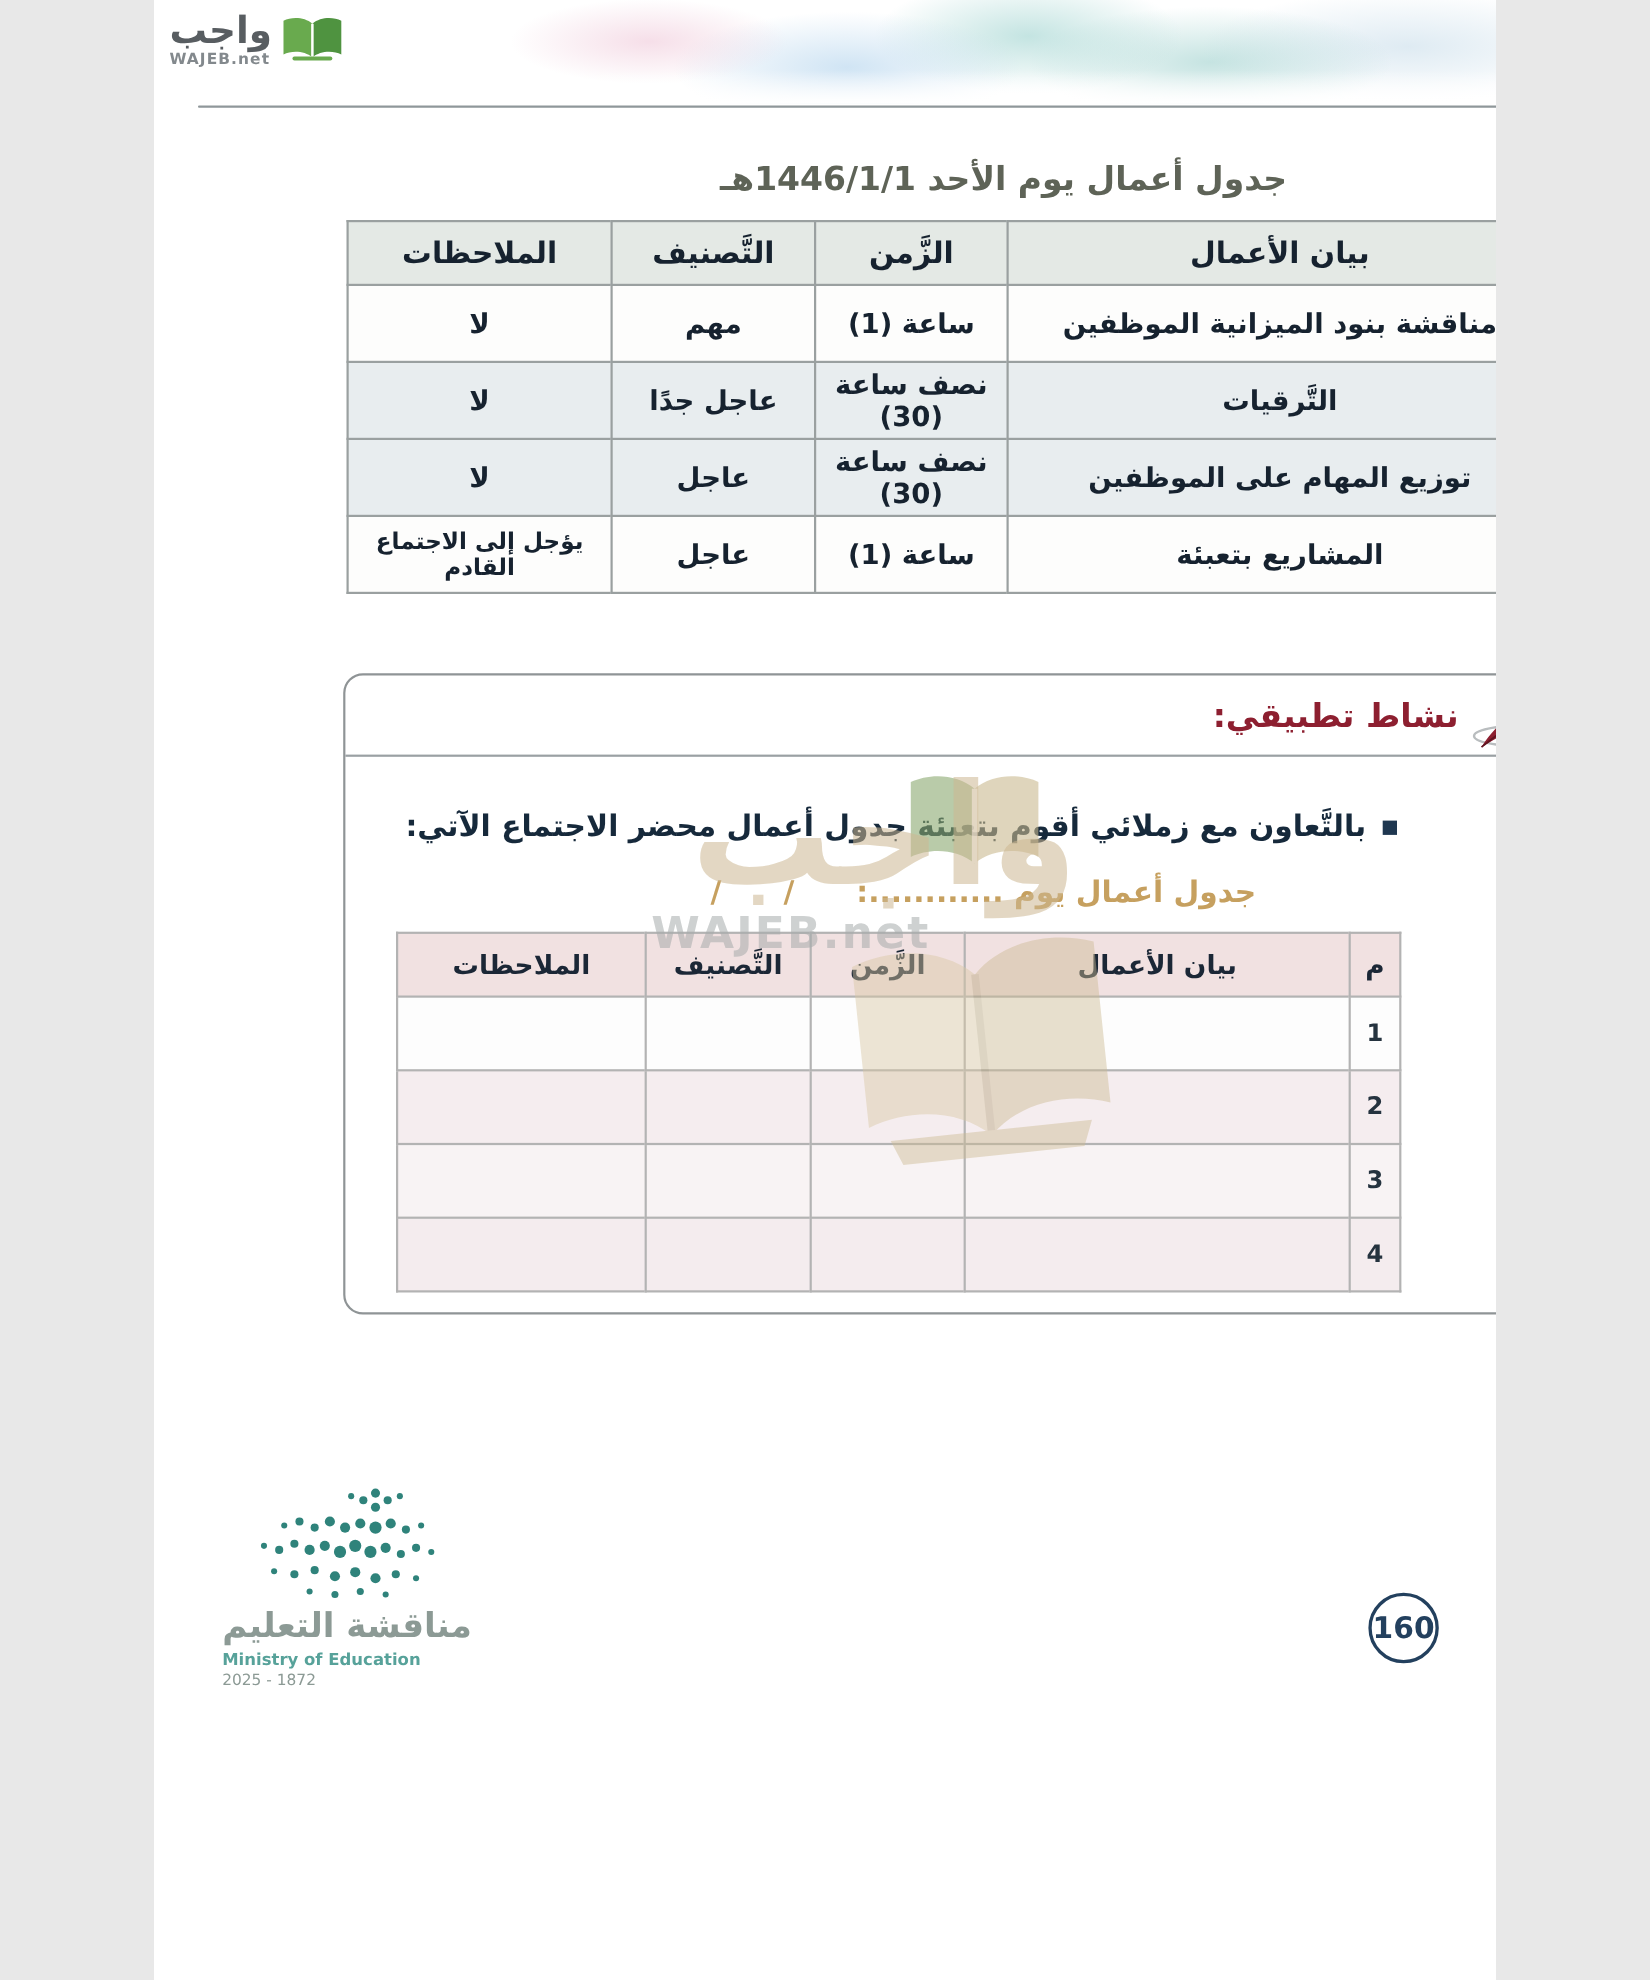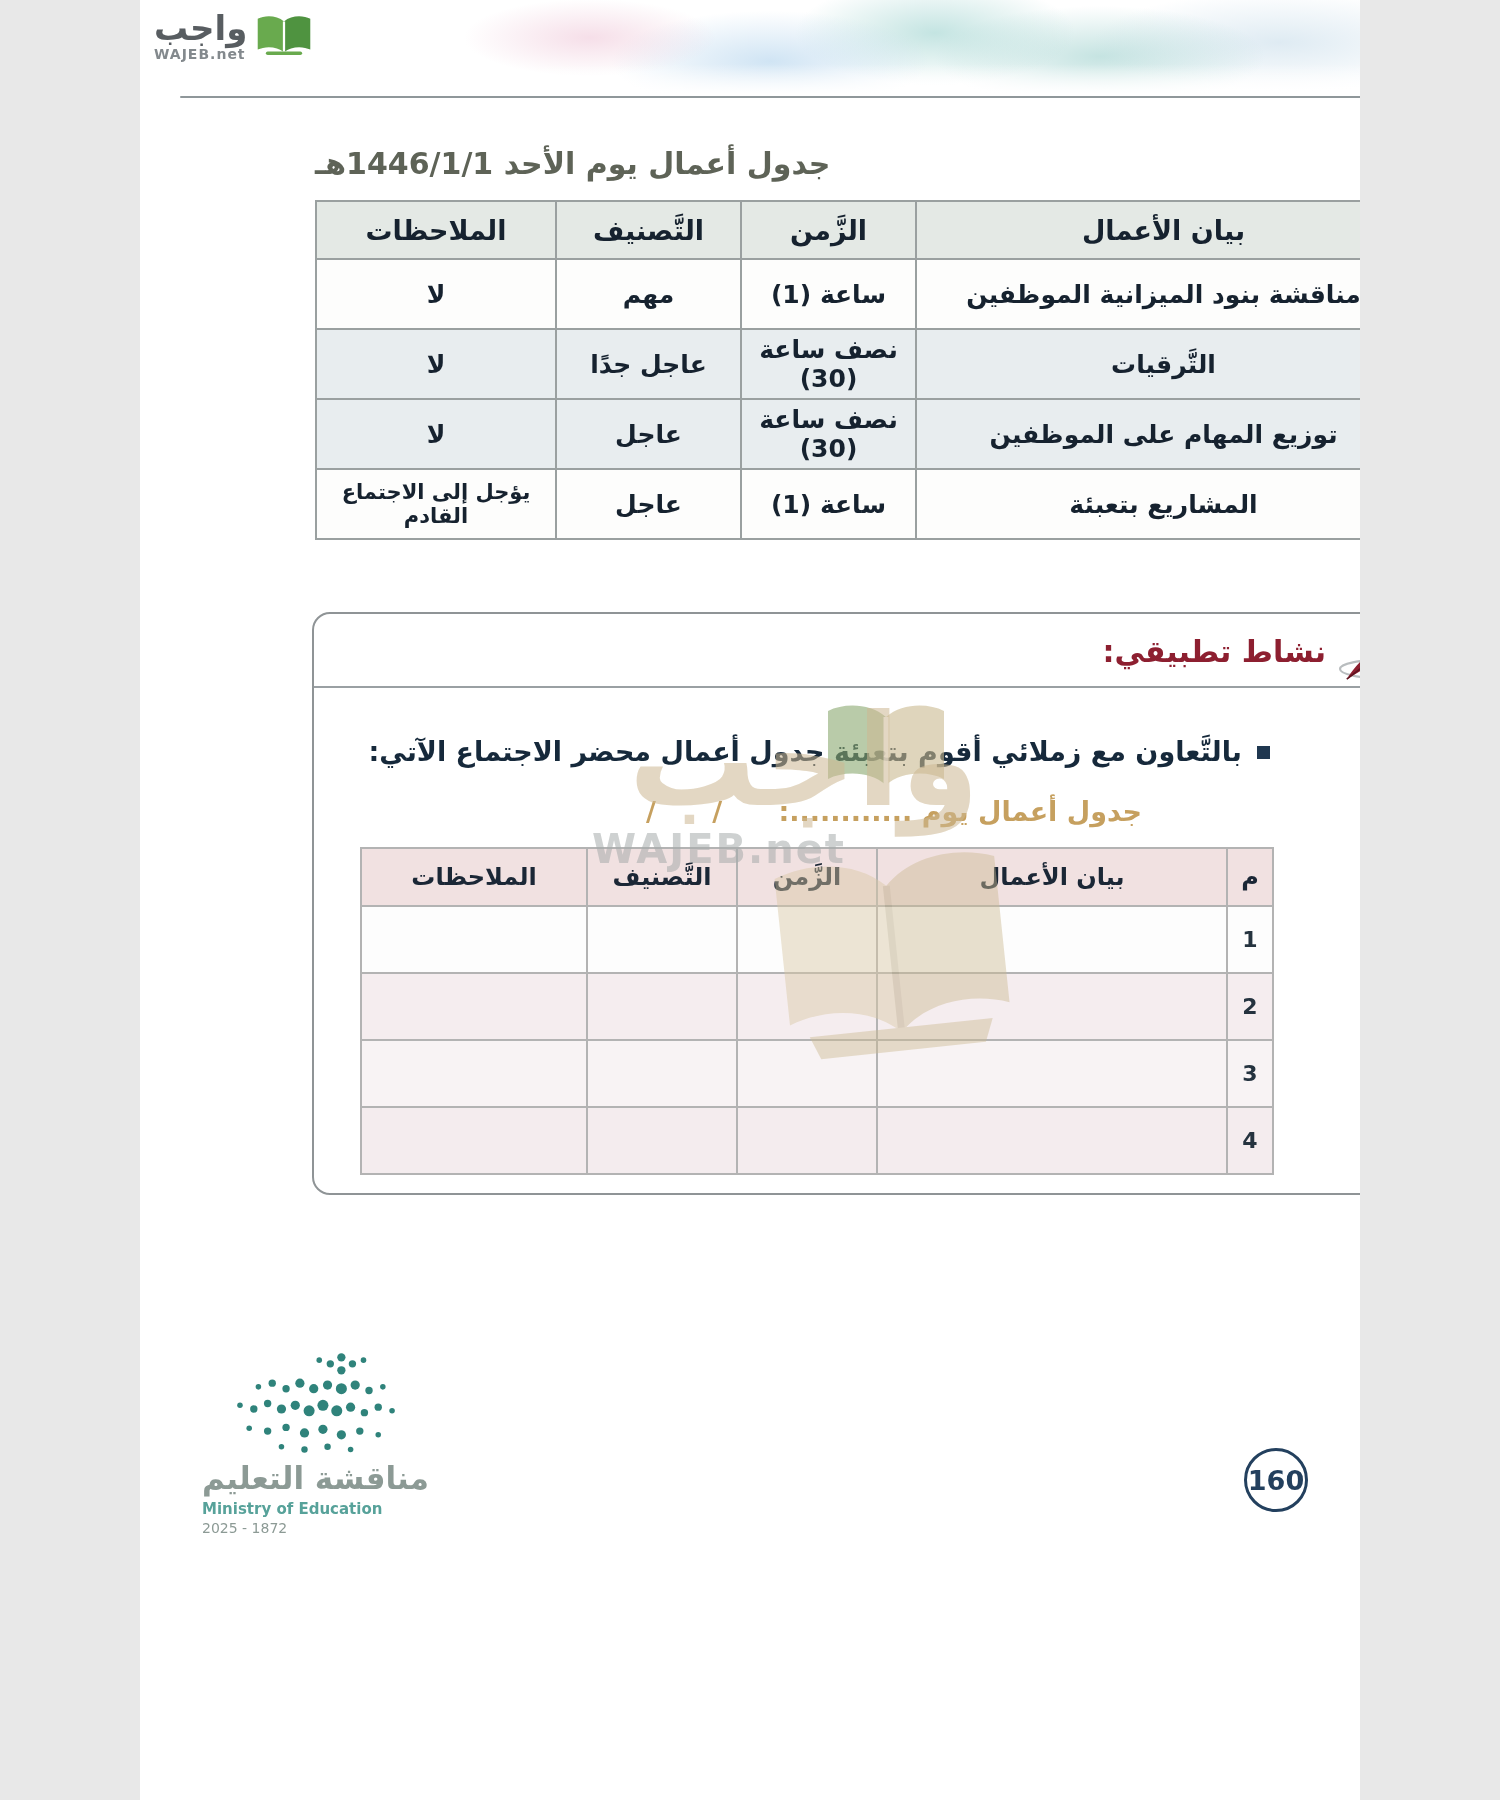--- a/index.html
+++ b/index.html
@@ -34,21 +34,21 @@
   
   .brand { position:absolute; top:10px; left:14px; display:flex; align-items:flex-start; gap:8px; z-index:3; }
   .brand-text { text-align:left; }
   .brand-name { font-size:34px; font-weight:bold; color:#585d61; line-height:36px; direction:rtl; }
   .brand-site { font-size:14px; font-weight:bold; color:#83898d; letter-spacing:1px; }
   .brand-book { width:58px; height:48px; margin-top:2px; }
 
   
   .doc-title {
     position:absolute; top:146px; left:175px; width:855px;
-    text-align:left; direction:rtl;
+    text-align:right; direction:rtl;
     font-size:30px; font-weight:bold; color:#5e6357;
   }
 
   
   table { border-collapse:collapse; table-layout:fixed; }
   .t1 { position:absolute; top:200px; left:175px; width:1152px; direction:rtl; z-index:1; }
   .t1 th, .t1 td {
     border:2px solid #9aa0a0; text-align:center; vertical-align:middle;
     font-weight:bold; color:#16222f; padding:2px 6px;
   }

